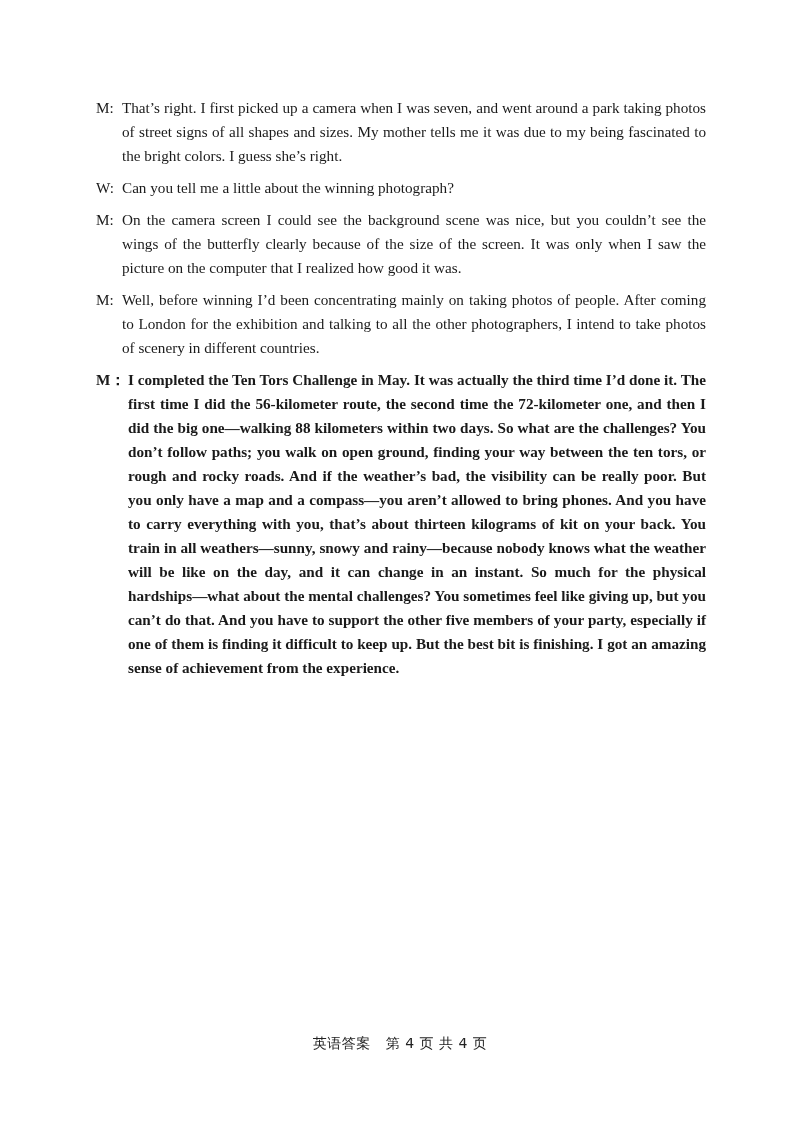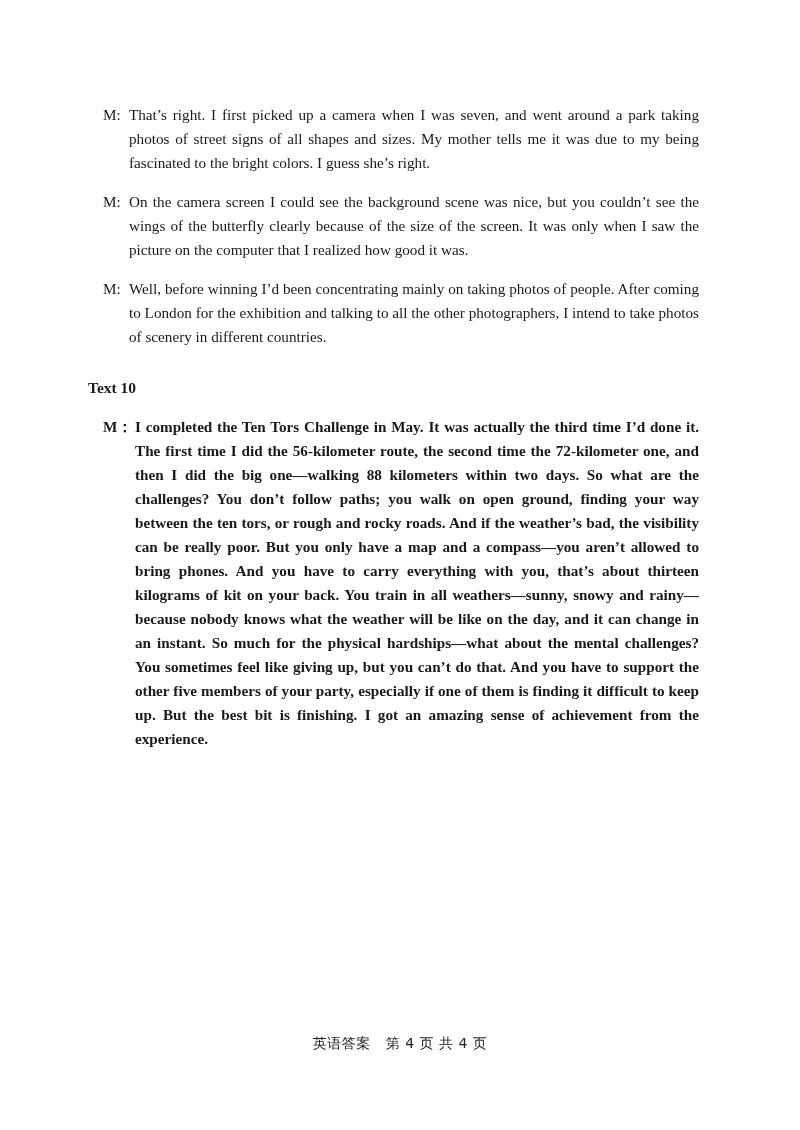--- a/index.html
+++ b/index.html
@@ -4,21 +4,21 @@
   <style>
     html, body { margin: 0; padding: 0; background: #ffffff; }
     body {
       width: 800px; height: 1130px; position: relative; overflow: hidden;
       font-family: "Liberation Serif", "DejaVu Serif", serif;
       color: #1a1a1a;
     }
     .page { position: absolute; left: 88px; top: 88px; width: 626px; }
     .para {
       font-size: 15.2px; line-height: 24px; text-align: justify;
-      padding-left: 26px; text-indent: -26px; margin: 15px;
+      padding-left: 26px; text-indent: -26px; margin: 8px;
     }
     .para .spk { display: inline-block; width: 26px; text-indent: 0; }
     .para.m10 { padding-left: 32px; text-indent: -32px; font-weight: bold; }
     .para.m10 .spk { width: 32px; }
     .heading {
       font-weight: bold; font-size: 15.5px; line-height: 24px;
       margin-top: 27px; margin-bottom: 0;
     }
     .footer {
       position: absolute; top: 1035px; left: 0; width: 800px; text-align: center;
@@ -27,26 +27,26 @@
       letter-spacing: 0.5px;
     }
     .footer span { margin: 0 5px; }
   </style>
 </head>
 <body>
 
 <div class="page">
   <div>
     <p class="para"><span class="spk">M:</span><span>That’s right. I first picked up a camera when I was seven, and went around a park taking photos of street signs of all shapes and sizes. My mother tells me it was due to my being fascinated to the bright colors. I guess she’s right.</span></p>
+    <p class="para"><span class="spk">W:</span><span>Can you tell me a little about the winning photograph?</span></p>
     <p class="para"><span class="spk">M:</span><span>On the camera screen I could see the background scene was nice, but you couldn’t see the wings of the butterfly clearly because of the size of the screen. It was only when I saw the picture on the computer that I realized how good it was.</span></p>
     <p class="para"><span class="spk">M:</span><span>Well, before winning I’d been concentrating mainly on taking photos of people. After coming to London for the exhibition and talking to all the other photographers, I intend to take photos of scenery in different countries.</span></p>
   </div>
 
   <div>
-    <p class="heading">Text 10</p>
     <p class="para m10"><span class="spk">M：</span><span>I completed the Ten Tors Challenge in May. It was actually the third time I’d done it. The first time I did the 56-kilometer route, the second time the 72-kilometer one, and then I did the big one—walking 88 kilometers within two days. So what are the challenges? You don’t follow paths; you walk on open ground, finding your way between the ten tors, or rough and rocky roads. And if the weather’s bad, the visibility can be really poor. But you only have a map and a compass—you aren’t allowed to bring phones. And you have to carry everything with you, that’s about thirteen kilograms of kit on your back. You train in all weathers—sunny, snowy and rainy—because nobody knows what the weather will be like on the day, and it can change in an instant. So much for the physical hardships—what about the mental challenges? You sometimes feel like giving up, but you can’t do that. And you have to support the other five members of your party, especially if one of them is finding it difficult to keep up. But the best bit is finishing. I got an amazing sense of achievement from the experience.</span></p>
   </div>
 </div>
 
 <div class="footer">
   <span>英语答案</span>
   <span>第 4 页 共 4 页</span>
 </div>
 
 </body></html>

